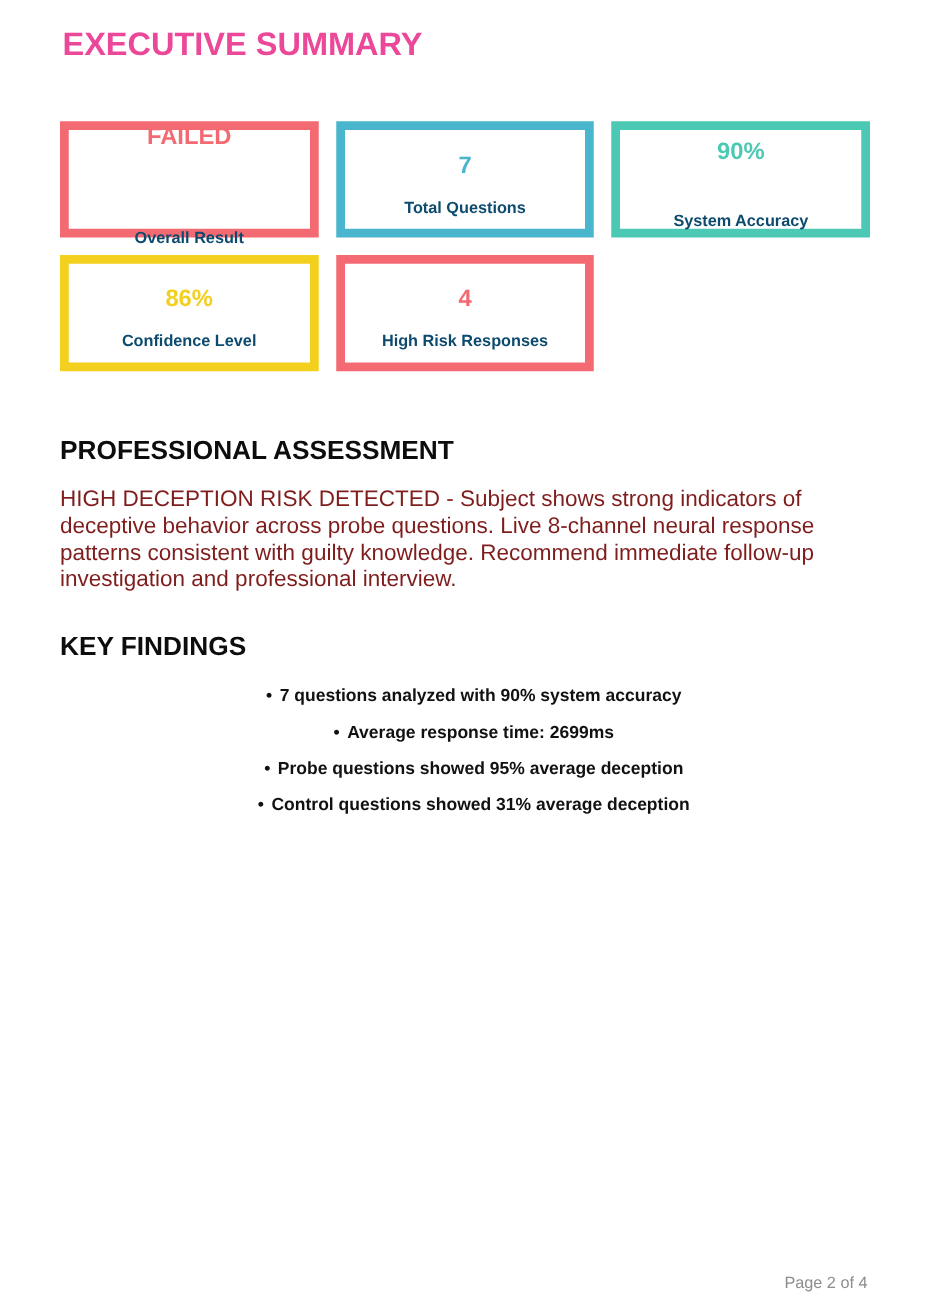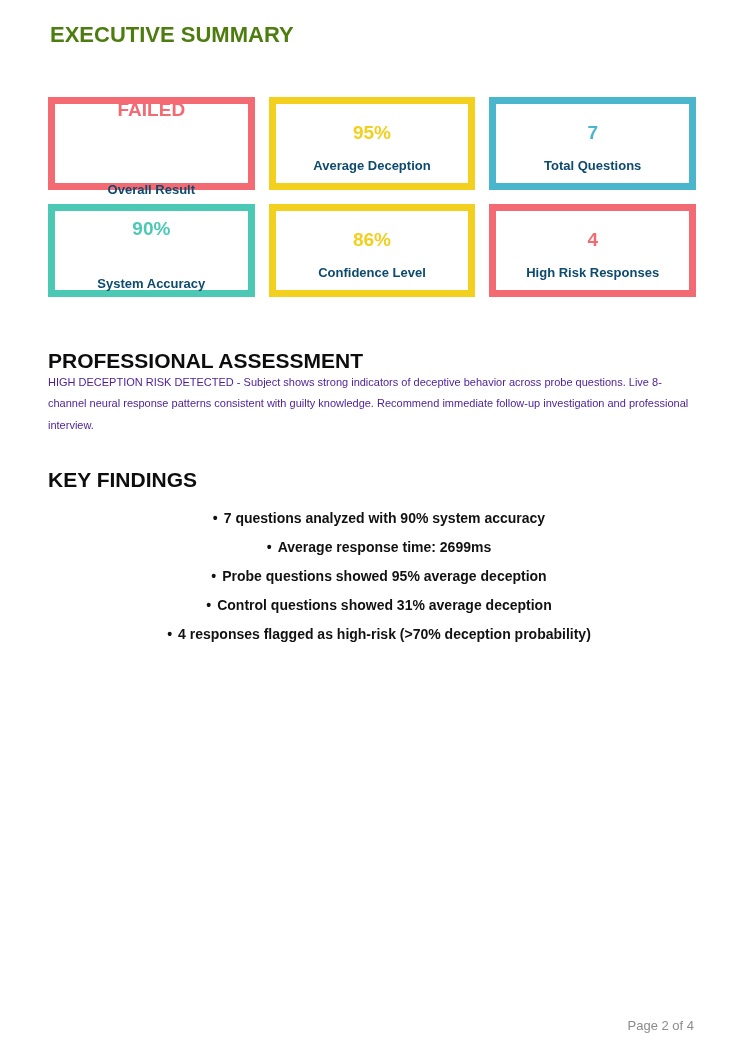--- a/index.html
+++ b/index.html
@@ -7,24 +7,24 @@
   body {
     width: 743px; height: 1044px;
     position: relative;
     font-family: "Liberation Sans", sans-serif;
     color: #1a1a1a;
     overflow: hidden;
   }
   .page { padding: 20px 47px 0 48px; }
 
   h1.page-title {
-    font-size: 22px;
+    font-size: 26px;
     font-weight: bold;
     line-height: 30px;
-    color: #4d7c0f;
+    color: #ec4899;
     margin-left: 2px;
   }
 
   .cards {
     margin-top: 47px;
     display: grid;
     grid-template-columns: repeat(3, 1fr);
     column-gap: 14px;
     row-gap: 14px;
   }
@@ -52,24 +52,25 @@
   }
 
   h2.section-heading {
     font-size: 21px;
     font-weight: bold;
     line-height: 22px;
     color: #0d0d0d;
   }
   .assessment-heading { margin-top: 53px; }
   .assessment-body {
+    margin-top: 17px;
     width: 650px;
-    font-size: 11px;
+    font-size: 18px;
     line-height: 21.3px;
-    color: #4c1d95;
+    color: #7f1d1d;
   }
 
   .findings-heading { margin-top: 33px; }
   ul.findings-list {
     list-style: none;
     margin-top: 19px;
     margin-left: 14px;
   }
   ul.findings-list li {
     font-size: 14px;
@@ -94,24 +95,20 @@
 
 <div class="page">
 
   <h1 class="page-title">EXECUTIVE SUMMARY</h1>
 
   <div class="cards">
     <div class="card" style="border-color: rgb(244, 106, 115); gap: 47px;">
       <div class="card-value" style="color: rgb(244, 106, 115);">FAILED</div>
       <div class="card-label">Overall Result</div>
     </div>
-    <div class="card" style="border-color: rgb(243, 207, 30);">
-      <div class="card-value" style="color: rgb(243, 207, 30);">95%</div>
-      <div class="card-label">Average Deception</div>
-    </div>
     <div class="card" style="border-color: rgb(74, 182, 205);">
       <div class="card-value" style="color: rgb(74, 182, 205);">7</div>
       <div class="card-label">Total Questions</div>
     </div>
     <div class="card" style="border-color: rgb(76, 201, 180); gap: 22px;">
       <div class="card-value" style="color: rgb(76, 201, 180);">90%</div>
       <div class="card-label">System Accuracy</div>
     </div>
     <div class="card" style="border-color: rgb(243, 207, 30);">
       <div class="card-value" style="color: rgb(243, 207, 30);">86%</div>
@@ -125,18 +122,17 @@
 
   <h2 class="section-heading assessment-heading">PROFESSIONAL ASSESSMENT</h2>
   <p class="assessment-body">HIGH DECEPTION RISK DETECTED - Subject shows strong indicators of deceptive behavior across probe questions. Live 8-channel neural response patterns consistent with guilty knowledge. Recommend immediate follow-up investigation and professional interview.</p>
 
   <h2 class="section-heading findings-heading">KEY FINDINGS</h2>
   <ul class="findings-list">
     <li><span class="dot">•</span><span>7 questions analyzed with 90% system accuracy</span></li>
     <li><span class="dot">•</span><span>Average response time: 2699ms</span></li>
     <li><span class="dot">•</span><span>Probe questions showed 95% average deception</span></li>
     <li><span class="dot">•</span><span>Control questions showed 31% average deception</span></li>
-    <li><span class="dot">•</span><span>4 responses flagged as high-risk (&gt;70% deception probability)</span></li>
   </ul>
 
 </div>
 
 <div class="page-footer">Page 2 of 4</div>
 
 </body></html>

